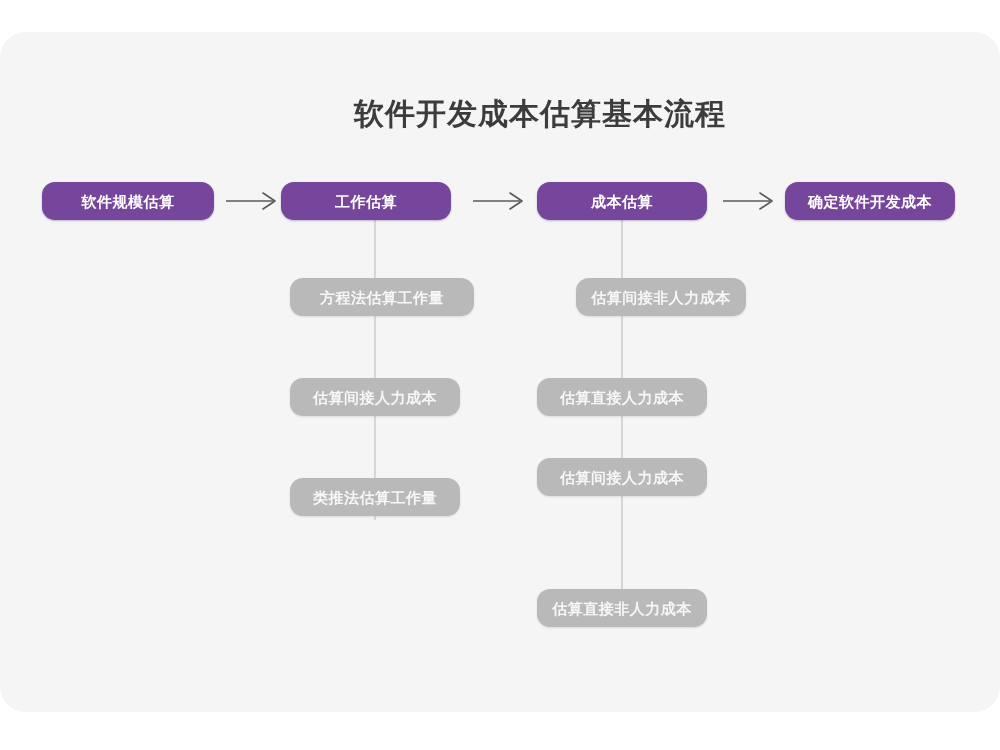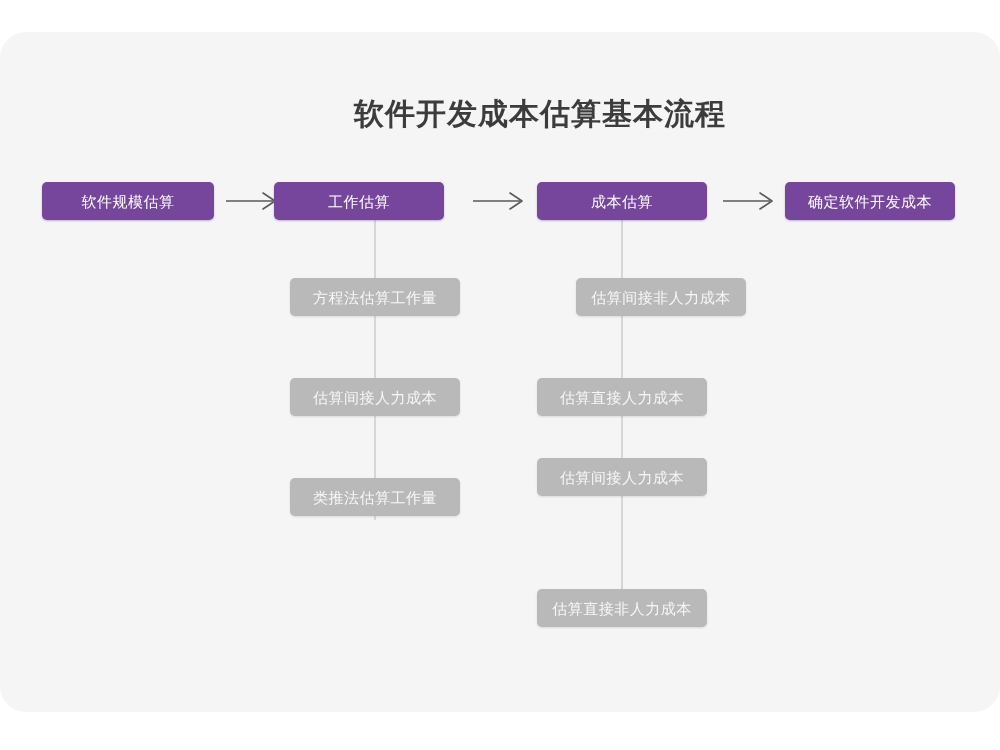--- a/index.html
+++ b/index.html
@@ -60,25 +60,26 @@
     height: 22px;
   }
 
   
   .node {
     position: absolute;
     box-sizing: border-box;
     display: flex;
     align-items: center;
     justify-content: center;
-    border-radius: 5px;
+    border-radius: 13px;
     font-size: 15px;
     line-height: 1;
     white-space: nowrap;
     letter-spacing: 0.5px;
+    font-weight: bold;
   }
 
   .node.primary {
     background: #76459c;
     color: #ffffff;
     height: 38px;
     box-shadow: 0 1px 2px rgba(90, 60, 120, 0.35);
   }
 
   .node.secondary {
@@ -114,27 +115,27 @@
   </div>
   <div class="arrow" style="left:722px; top:190px;">
     <svg width="56" height="22" viewBox="0 0 56 22">
       <line x1="1" y1="11" x2="48" y2="11" stroke="#595959" stroke-width="1.6"></line>
       <polyline points="38,3 50,11 38,19" fill="none" stroke="#595959" stroke-width="1.6" stroke-linecap="round" stroke-linejoin="round"></polyline>
     </svg>
   </div>
 
   <div class="node primary" style="left:42px; top:182px; width:172px;">软件规模估算</div>
 
-  <div class="node primary" style="left:274px; top:182px; width:170px;">工作估算</div>
+  <div class="node primary" style="left:281px; top:182px; width:170px;">工作估算</div>
 
   <div class="node primary" style="left:537px; top:182px; width:170px;">成本估算</div>
 
   <div class="node primary" style="left:785px; top:182px; width:170px;">确定软件开发成本</div>
 
-  <div class="node secondary" style="left:290px; top:278px; width:170px;text-align:center;">方程法估算工作量</div>
+  <div class="node secondary" style="left:290px; top:278px; width:184px;text-align:center;">方程法估算工作量</div>
 
   <div class="node secondary" style="left:290px; top:378px; width:170px;">估算间接人力成本</div>
 
   <div class="node secondary" style="left:290px; top:478px; width:170px;">类推法估算工作量</div>
 
   <div class="node secondary" style="left:537px; top:278px; width:170px;margin-left:39px;">估算间接非人力成本</div>
 
   <div class="node secondary" style="left:537px; top:378px; width:170px;text-align:center;">估算直接人力成本</div>
 
   <div class="node secondary" style="left:537px; top:458px; width:170px;">估算间接人力成本</div>

